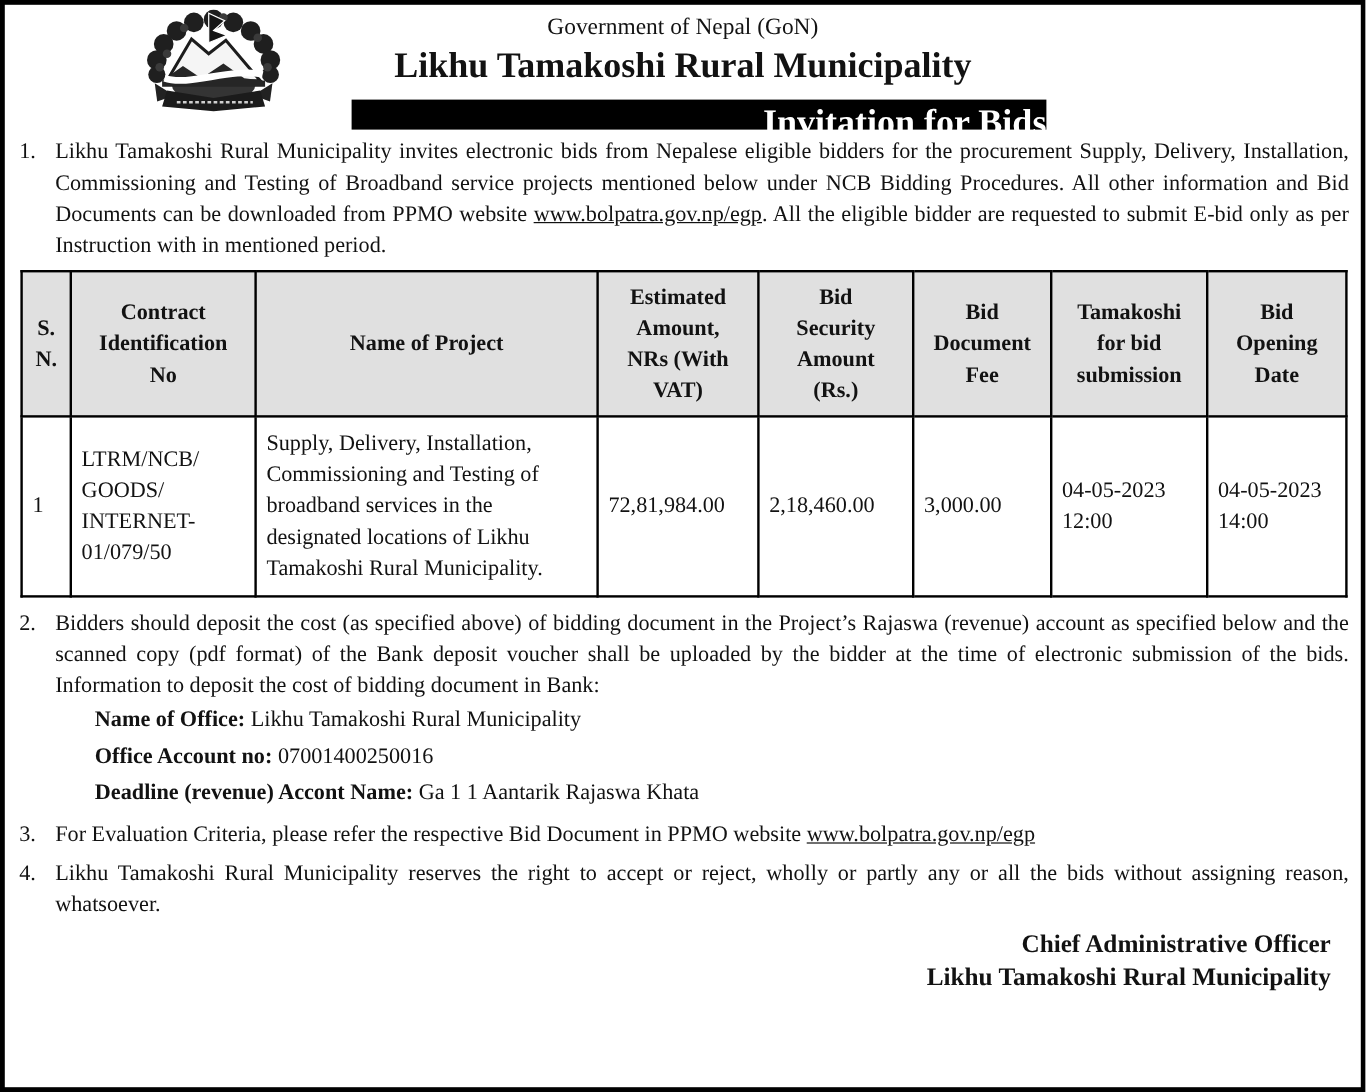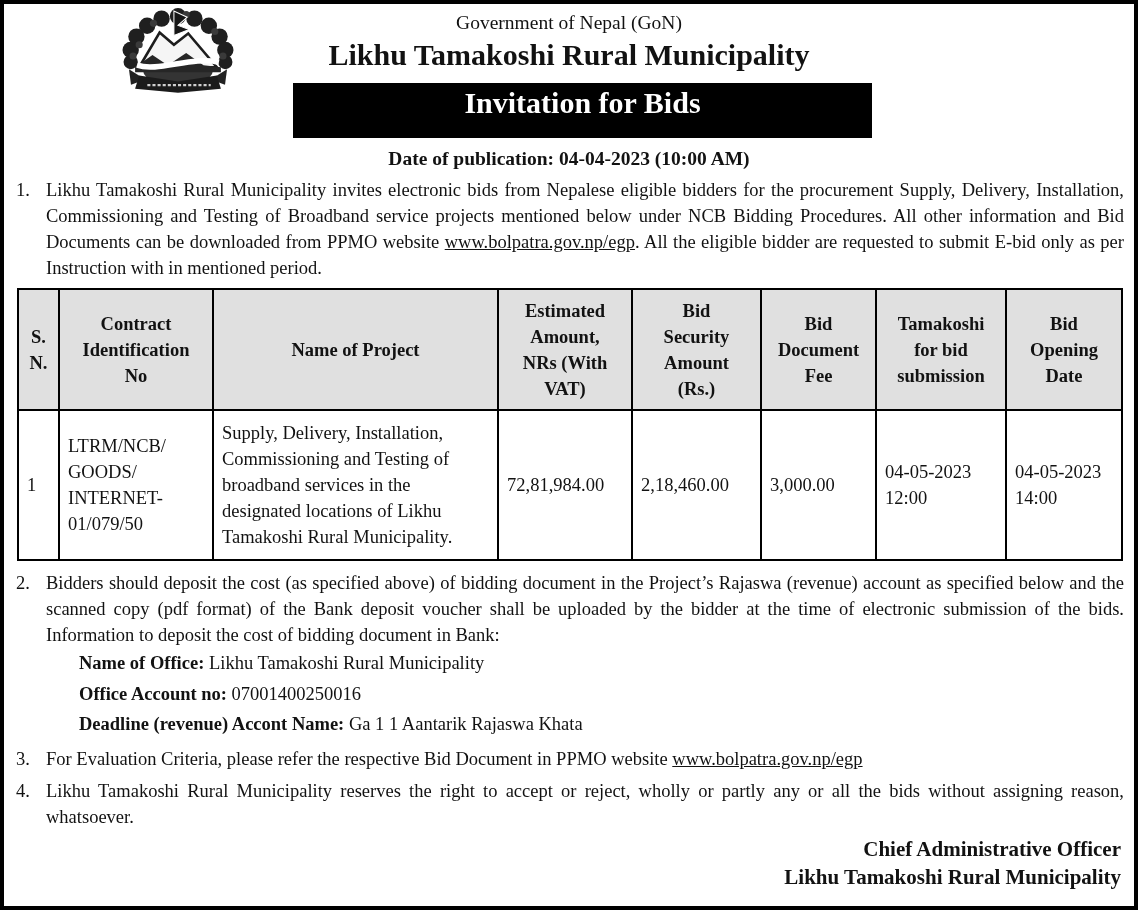--- a/index.html
+++ b/index.html
@@ -9,40 +9,40 @@
     border:4px solid var(--border,#000);
     background:#fff; color:#121212;
     font-family:"Liberation Serif","DejaVu Serif",serif;
     position:relative; overflow:hidden;
   }
   .logo { position:absolute; left:111px; top:4px; width:126px; height:94px; }
   .hdr { text-align:center; padding-top:7px; }
   .gov { font-size:19.5px; font-weight:normal; line-height:24px; }
   .muni { font-size:30px; font-weight:bold; line-height:36px; margin-top:2px; }
   .banner {
-    width:579px; height:55px; margin:10px 0 0 289px;
+    width:579px; height:25px; margin:10px 0 0 289px;
     background:var(--banner-bg,#000); color:var(--banner-text,#fff);
-    font-size:30px; font-weight:bold; text-align:center; line-height:39px;
+    font-size:30px; font-weight:bold; text-align:right; line-height:39px;
   }
   .pubdate { font-size:19.5px; font-weight:bold; margin-top:9px; line-height:24px; text-align:center; }
   .item { display:flex; padding:0 10px 0 12px; font-size:18.5px; line-height:26px; margin-top:6px; }
   .inum { flex:0 0 30px; }
   .itext { flex:1; text-align:justify; }
   .doclink { text-decoration:underline; color:inherit; cursor:pointer;margin-top:27px; }
   table.bids { table-layout:fixed; border-collapse:collapse; margin:7px 13px 0 13px; width:1104px; }
   .bids th, .bids td { border:2px solid var(--border,#000); font-size:18.5px; vertical-align:middle; padding:4px 8px; }
   .bids th { background:var(--table-header-bg,#e0e0e0); text-align:center; font-weight:bold; line-height:26px; }
   .bids td { line-height:26px; text-align:left; }
   .bids thead tr { height:121px; }
   .bids tbody tr { height:150px; }
   .pre { white-space:pre-line; }
   .c { text-align:center; }
   .bank { margin-left:33px; line-height:30.5px; text-align:left; }
   .bank b { font-weight:bold; }
-  .sig { text-align:right; padding-right:13px; margin-top:5px; font-weight:bold; font-size:21px; line-height:28px; }
+  .sig { text-align:right; padding-right:25px; margin-top:5px; font-weight:bold; font-size:21px; line-height:28px; }
 </style>
 </head>
 <body>
 
 <div class="page">
 
   <div class="logo">
     <svg viewBox="0 0 120 92" width="126" height="94" aria-hidden="true">
       <g fill="#1f1f1f">
         <circle cx="13.7" cy="41.1" r="8"></circle>
@@ -74,21 +74,20 @@
       <polygon points="22,66 60,72 98,66 102,79 60,83 18,79" fill="#1b1b1b"></polygon>
       <line x1="30" y1="75.5" x2="92" y2="75.5" stroke="#cfcfcf" stroke-width="2" stroke-dasharray="3 2"></line>
       <polygon points="56,3 56,27 71,21 60,17 69,9" fill="#161616" stroke="#ffffff" stroke-width="1"></polygon>
     </svg>
   </div>
 
   <div class="hdr">
     <div class="gov">Government of Nepal (GoN)</div>
     <div class="muni">Likhu Tamakoshi Rural Municipality</div>
     <div class="banner">Invitation for Bids</div>
-    <div class="pubdate">Date of publication: 04-04-2023 (10:00 AM)</div>
   </div>
 
   <div class="item">
     <div class="inum">1.</div>
     <div class="itext"><span>Likhu Tamakoshi Rural Municipality invites electronic bids from Nepalese eligible bidders for the procurement Supply, Delivery, Installation, Commissioning and Testing of Broadband service projects mentioned below under NCB Bidding Procedures. All other information and Bid Documents can be downloaded from PPMO website </span><span class="doclink">www.bolpatra.gov.np/egp</span><span>. All the eligible bidder are requested to submit E-bid only as per Instruction with in mentioned period.</span></div>
   </div>
 
   <table class="bids">
     <colgroup>
       <col style="width:41px">

